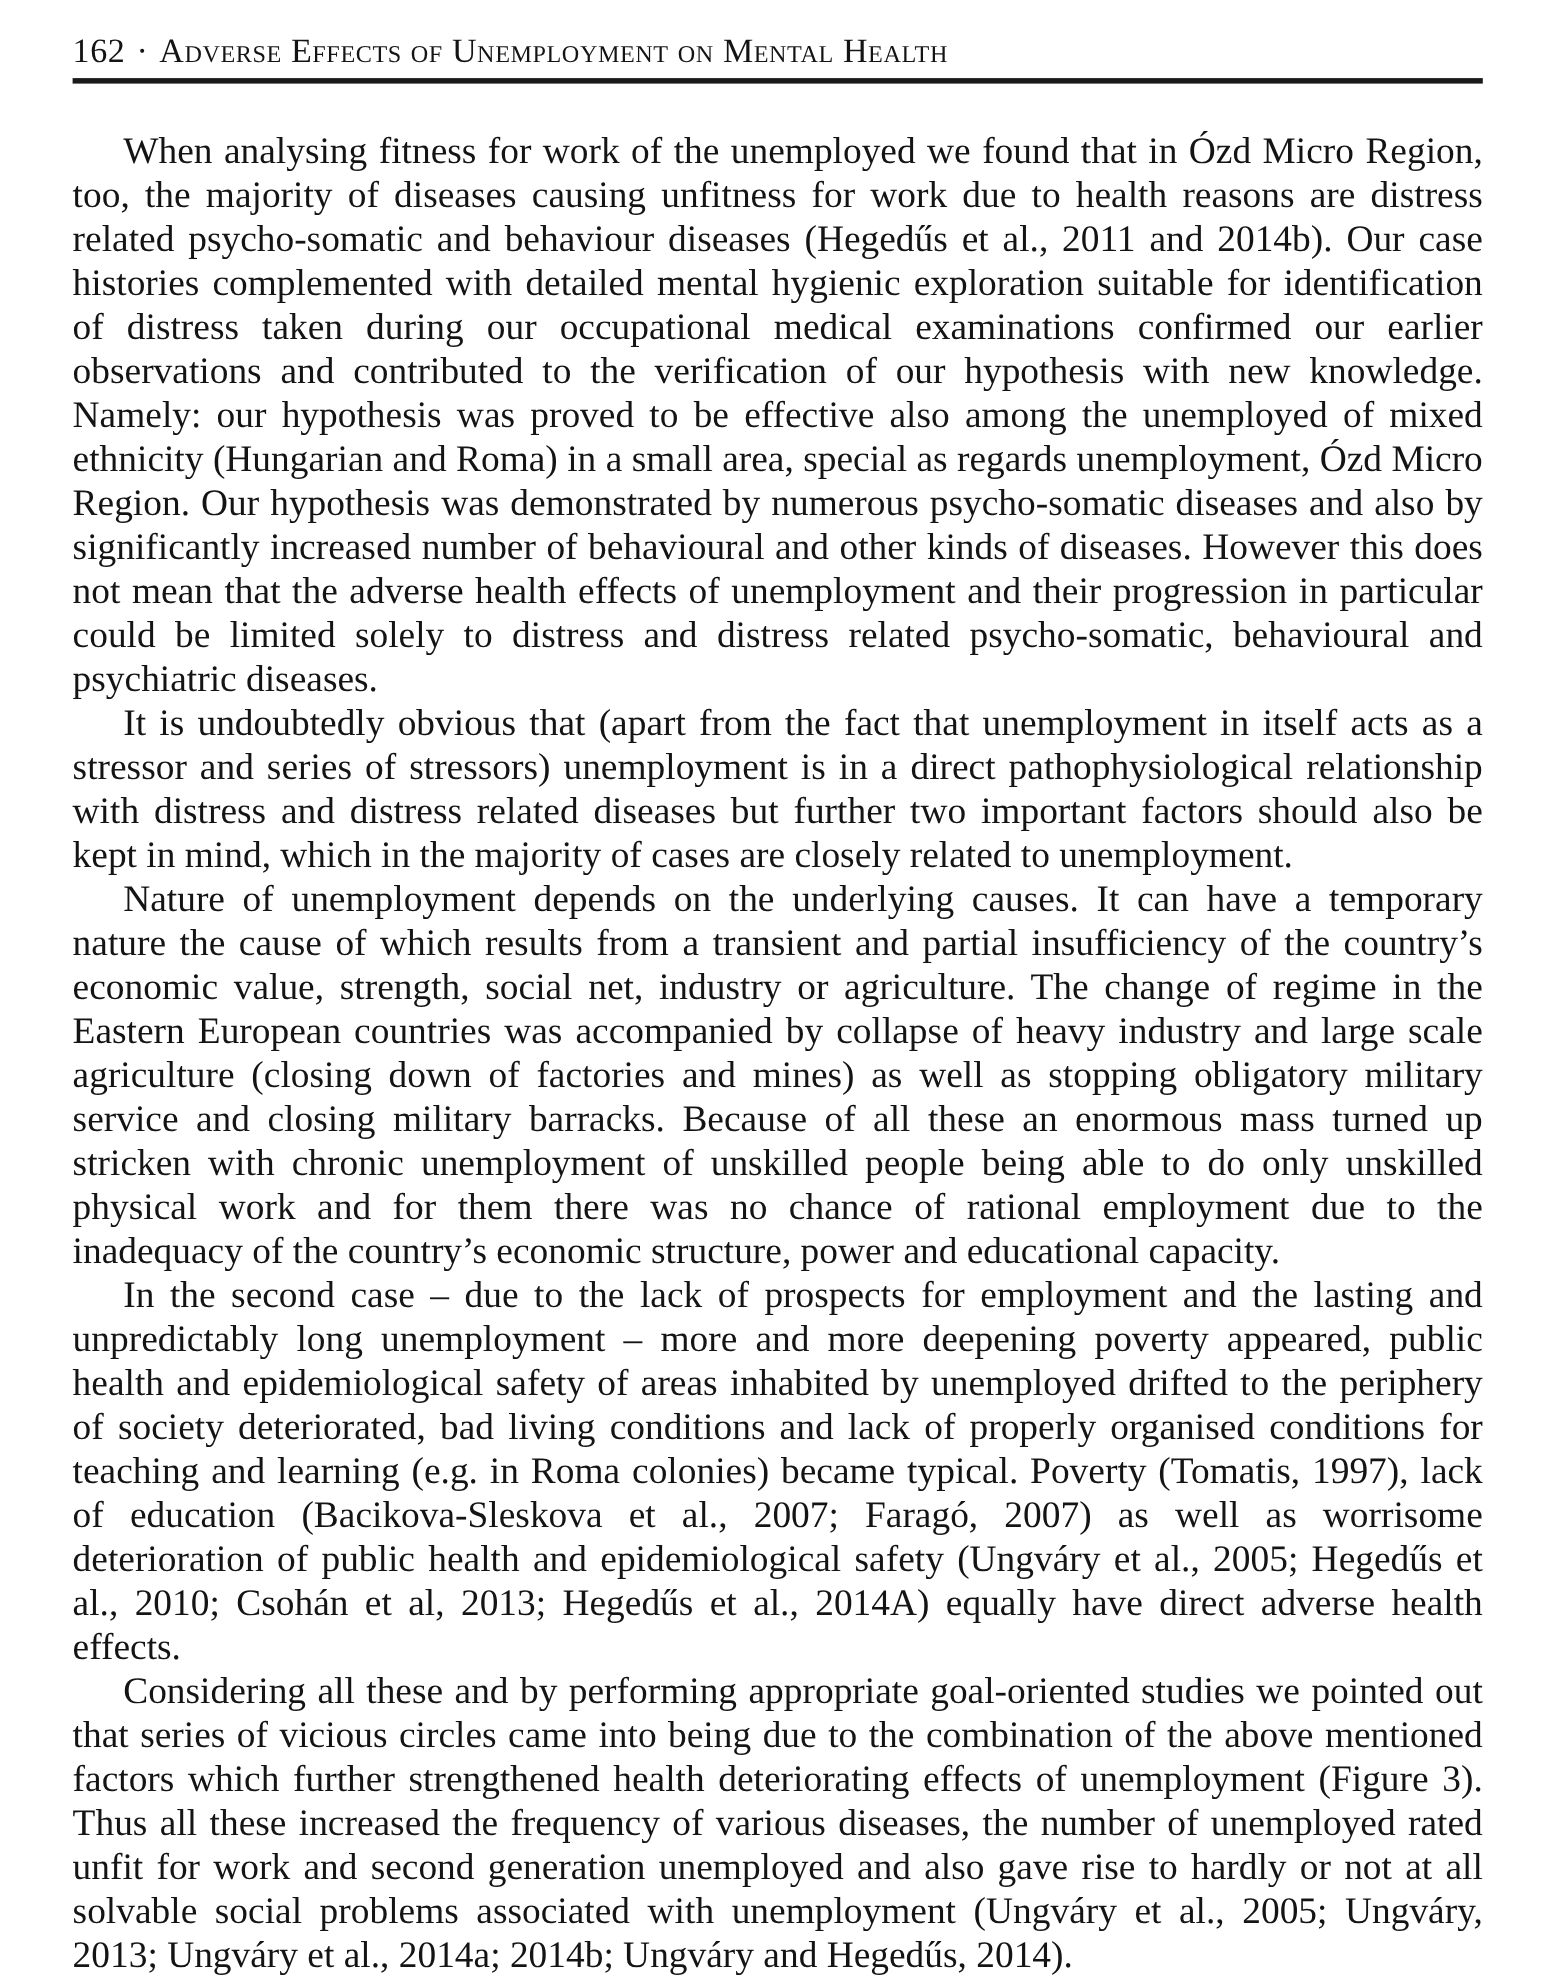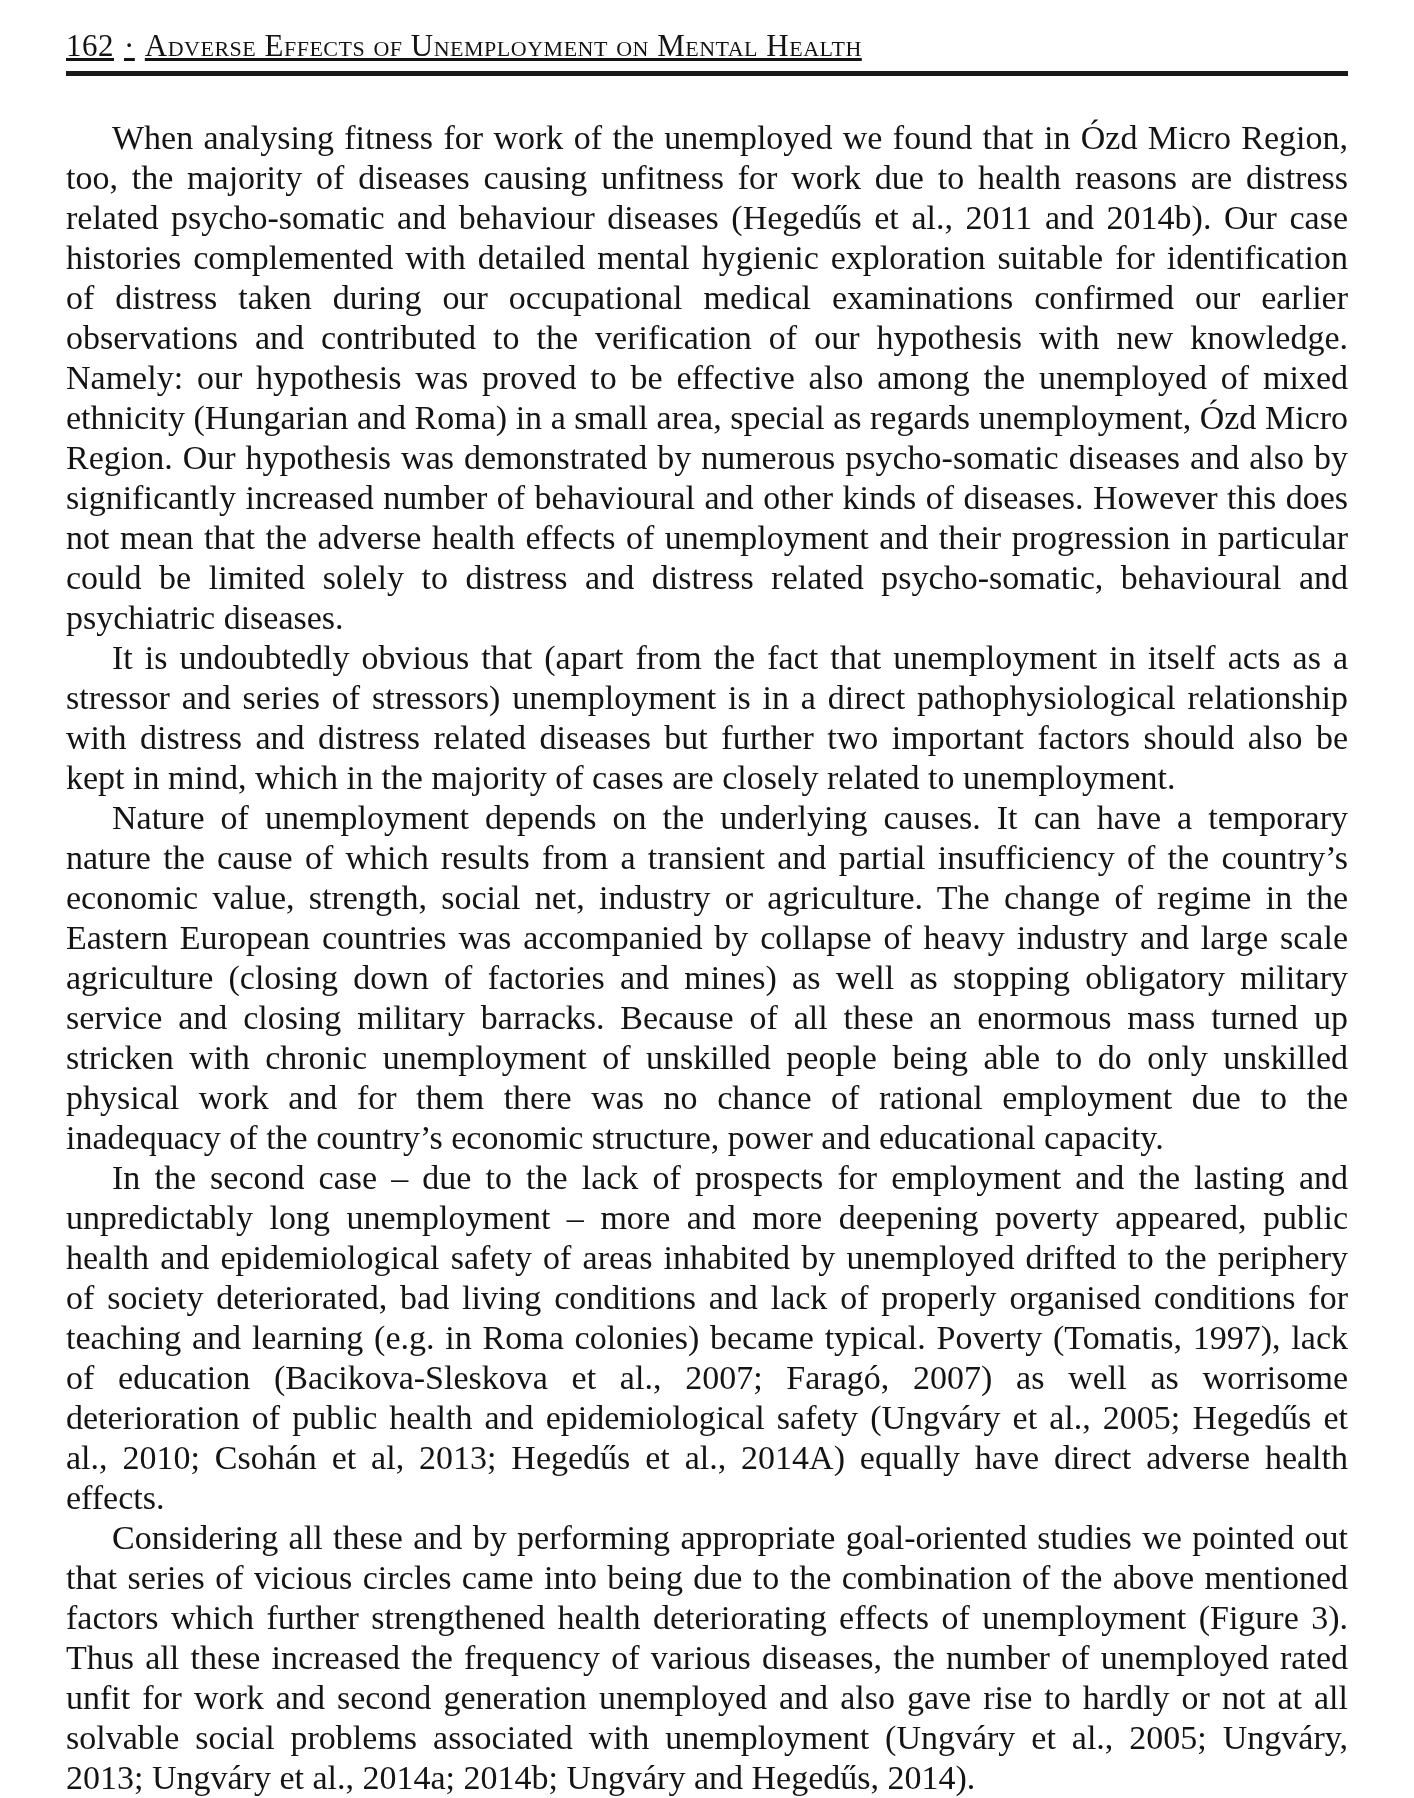--- a/index.html
+++ b/index.html
@@ -22,21 +22,20 @@
     top: 0;
     width: 1282px;
   }
   .running-head {
     margin-top: 28px;
     font-size: 31px;
     line-height: 36px;
     font-variant: small-caps;
     letter-spacing: 0.5px;
     white-space: nowrap;
-    text-decoration: underline;
   }
   .running-head .sep {
     padding: 0 10px;
   }
   .head-rule {
     height: 5px;
     background: #1a1a1a;
     margin-top: 7px;
   }
   .body-text {

